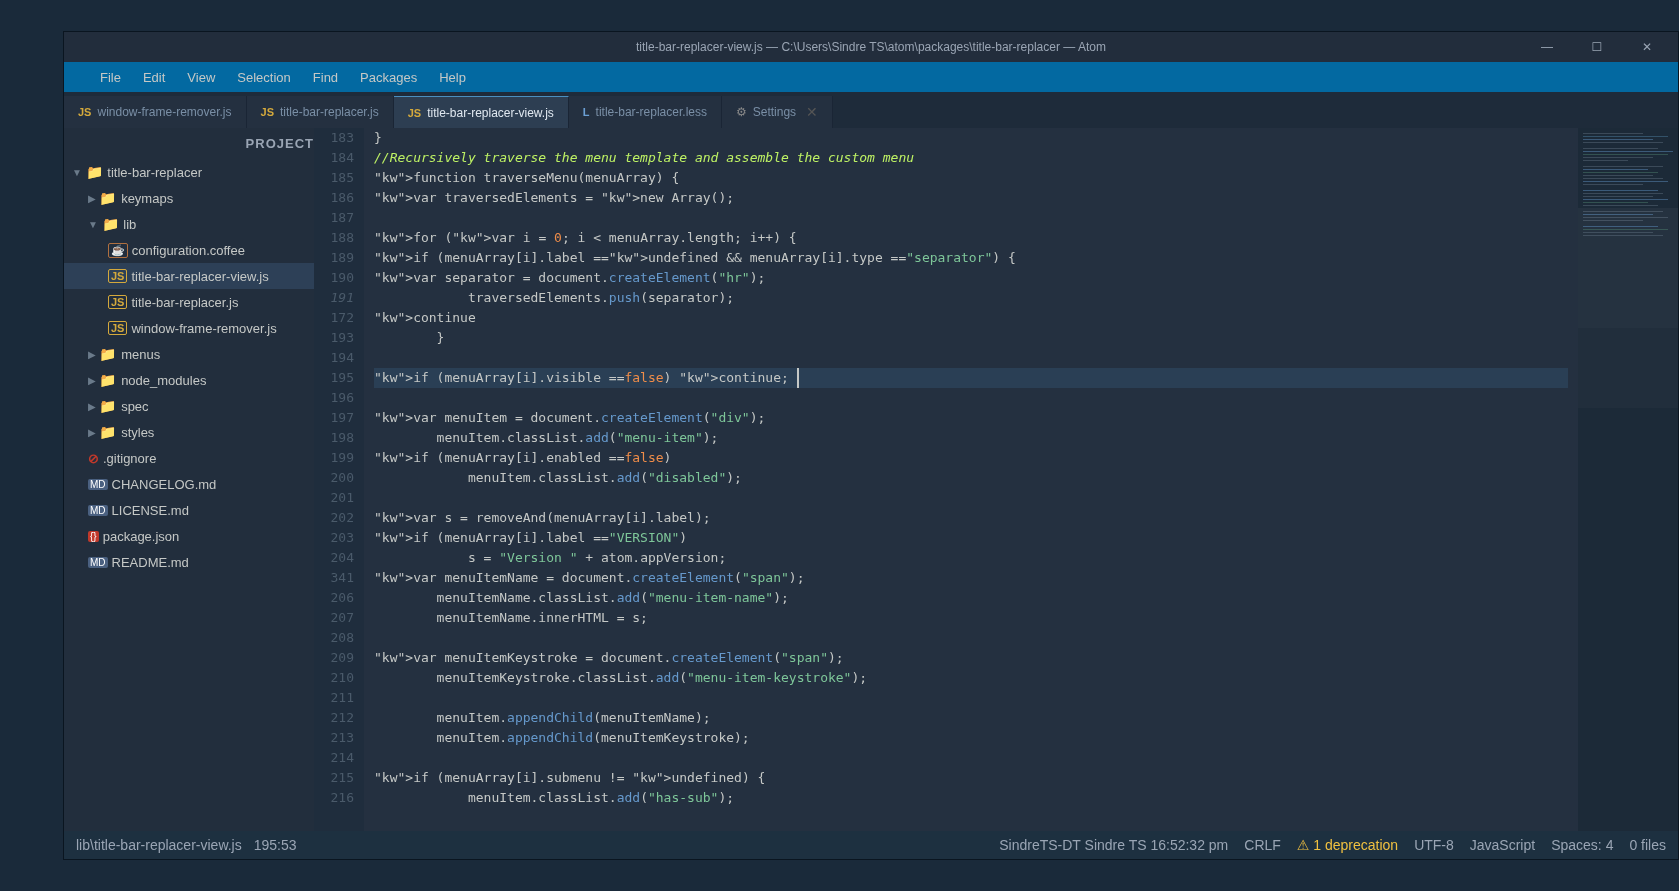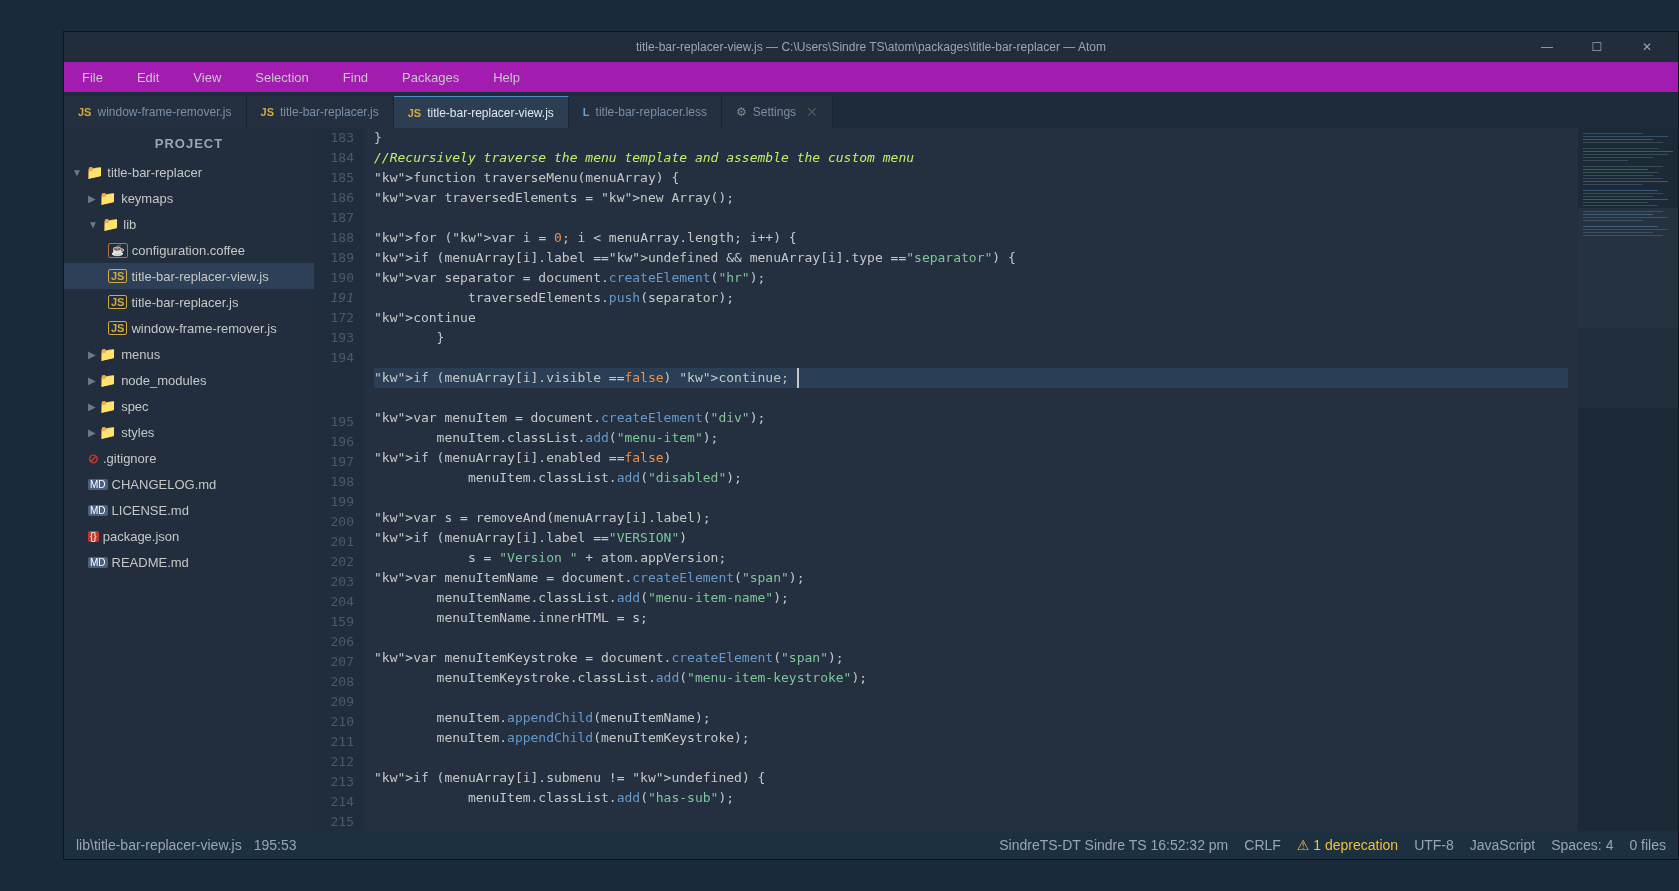--- a/index.html
+++ b/index.html
@@ -56,27 +56,27 @@
       align-items: center;
       justify-content: center;
       font-size: 12px;
       color: #9aa5b4;
       cursor: pointer;
       font-family: 'Segoe UI Symbol', sans-serif;
     }
 
     
     .menu-bar {
-      background: #a21caf;
+      background: #0369a1;
       height: 30px;
       display: flex;
       align-items: center;
-      padding: 0 8px;
-      flex-shrink: 0;
-      gap: 14px;
+      padding: 0 26px;
+      flex-shrink: 0;
+      gap: 2px;
     }
     .menu-item {
       padding: 4px 10px;
       font-size: 13px;
       color: #c5c8c6;
       cursor: pointer;
       border-radius: 3px;
       font-family: -apple-system, sans-serif;
     }
 
@@ -128,21 +128,21 @@
     
     .sidebar {
       width: 250px;
       background: #222e3d;
       flex-shrink: 0;
       display: flex;
       flex-direction: column;
       overflow: hidden;
     }
     .sidebar-title {
-      text-align: center;
+      text-align: right;
       padding: 8px 0;
       font-size: 13px;
       color: #9aa5b4;
       font-family: -apple-system, sans-serif;
       font-weight: 600;
       letter-spacing: 1px;
       text-transform: uppercase;
     }
     .tree {
       flex: 1;
@@ -393,31 +393,31 @@
           <div style="line-height: 20px; height: 20px;">185</div>
           <div style="line-height: 20px; height: 20px;">186</div>
           <div style="line-height: 20px; height: 20px;">187</div>
           <div style="line-height: 20px; height: 20px;">188</div>
           <div style="line-height: 20px; height: 20px;">189</div>
           <div style="line-height: 20px; height: 20px;">190</div>
           <div style="line-height: 20px; height: 20px; font-style: italic;">191</div>
           <div style="line-height: 20px; height: 20px;">172</div>
           <div style="line-height: 20px; height: 20px;">193</div>
           <div style="line-height: 20px; height: 20px;">194</div>
-          <div style="line-height: 20px; height: 20px; margin-top: 44px;">195</div>
+          <div style="line-height: 20px; height: 20px;">195</div>
           <div style="line-height: 20px; height: 20px;">196</div>
           <div style="line-height: 20px; height: 20px;">197</div>
           <div style="line-height: 20px; height: 20px;">198</div>
           <div style="line-height: 20px; height: 20px;">199</div>
           <div style="line-height: 20px; height: 20px;">200</div>
           <div style="line-height: 20px; height: 20px;">201</div>
           <div style="line-height: 20px; height: 20px;">202</div>
           <div style="line-height: 20px; height: 20px;">203</div>
           <div style="line-height: 20px; height: 20px;">204</div>
-          <div style="line-height: 20px; height: 20px;">159</div>
+          <div style="line-height: 20px; height: 20px;">341</div>
           <div style="line-height: 20px; height: 20px;">206</div>
           <div style="line-height: 20px; height: 20px;">207</div>
           <div style="line-height: 20px; height: 20px;">208</div>
           <div style="line-height: 20px; height: 20px;">209</div>
           <div style="line-height: 20px; height: 20px;">210</div>
           <div style="line-height: 20px; height: 20px;">211</div>
           <div style="line-height: 20px; height: 20px;">212</div>
           <div style="line-height: 20px; height: 20px;">213</div>
           <div style="line-height: 20px; height: 20px;">214</div>
           <div style="line-height: 20px; height: 20px;">215</div>

